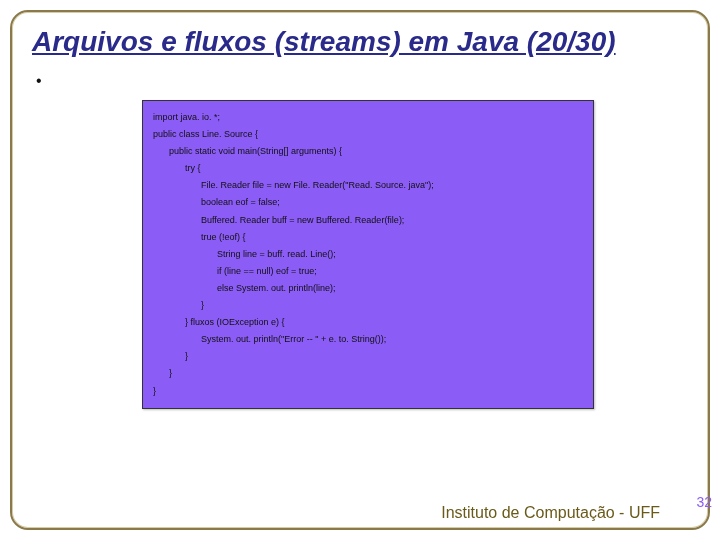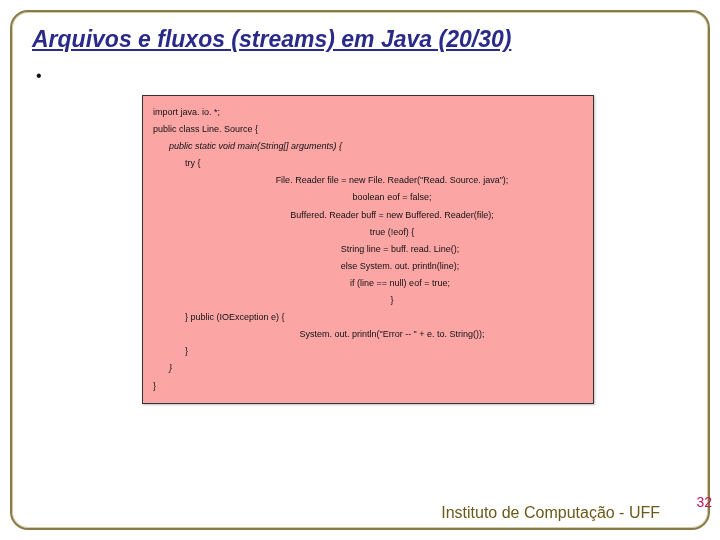--- a/index.html
+++ b/index.html
@@ -17,21 +17,21 @@
     height: 520px;
     margin: 10px;
     border: 2px solid #8a7a4a;
     border-radius: 18px;
     box-sizing: border-box;
     padding: 14px 20px 10px 20px;
     position: relative;
     box-shadow: 0 0 0 1px #d6cda8 inset;
   }
   .title {
-    font-size: 23px;
+    font-size: 28px;
     font-weight: bold;
     font-style: italic;
     text-decoration: underline;
     color: #2a2a8a;
     margin: 0 0 14px 0;
     font-family: Arial, sans-serif;
   }
   .bullet-row {
     display: flex;
     align-items: center;
@@ -46,40 +46,40 @@
   .code-box {
     border: 1px solid #333;
     margin: 0 0 0 110px;
     width: 430px;
     padding: 8px 10px 8px 10px;
     font-family: Arial, sans-serif;
     font-size: 9px;
     line-height: 1.9;
     color: #111;
     box-shadow: 1px 1px 2px rgba(0,0,0,0.25);
-    background: #fca5a5;
+    background: #8b5cf6;
   }
   .footer {
     position: absolute;
     bottom: 6px;
     right: 48px;
     font-size: 16px;
     color: #6a5a1a;
   }
   .page-num {
     position: absolute;
     bottom: 30px;
     right: 8px;
     font-size: 14px;
-    color: #be185d;
+    color: #8b5cf6;
   }
-  .i1 { padding-left: 16px; font-style: italic; }
+  .i1 { padding-left: 16px; }
   .i2 { padding-left: 32px; }
-  .i3 { padding-left: 48px; text-align: center; }
-  .i4 { padding-left: 64px; text-align: center; }
+  .i3 { padding-left: 48px; }
+  .i4 { padding-left: 64px; }
 </style>
 </head>
 <body>
 
 <div class="slide">
   <div class="title">Arquivos e fluxos (streams) em Java (20/30)</div>
 
   <div class="bullet-row">
     <span class="bullet">•</span>
   </div>
@@ -87,24 +87,24 @@
   <div class="code-box">
     <div>import java. io. *;</div>
     <div>public class  Line. Source {</div>
     <div class="i1">public static void main(String[] arguments) {</div>
     <div class="i2">try {</div>
     <div class="i3">File. Reader file = new   File. Reader("Read. Source. java");</div>
     <div class="i3">boolean eof = false;</div>
     <div class="i3">Buffered. Reader buff = new    Buffered. Reader(file);</div>
     <div class="i3">true (!eof) {</div>
     <div class="i4">String line = buff. read. Line();</div>
+    <div class="i4">if (line == null)   eof = true;</div>
     <div class="i4">else    System. out. println(line);</div>
-    <div class="i4">if (line == null)   eof = true;</div>
     <div class="i3">}</div>
-    <div class="i2">} public (IOException e) {</div>
+    <div class="i2">} fluxos (IOException e) {</div>
     <div class="i3">System. out. println("Error -- " + e. to. String());</div>
     <div class="i2">}</div>
     <div class="i1">}</div>
     <div>}</div>
   </div>
 
   <div class="footer">Instituto de Computação - UFF</div>
 </div>
 <div class="page-num">32</div>
 

